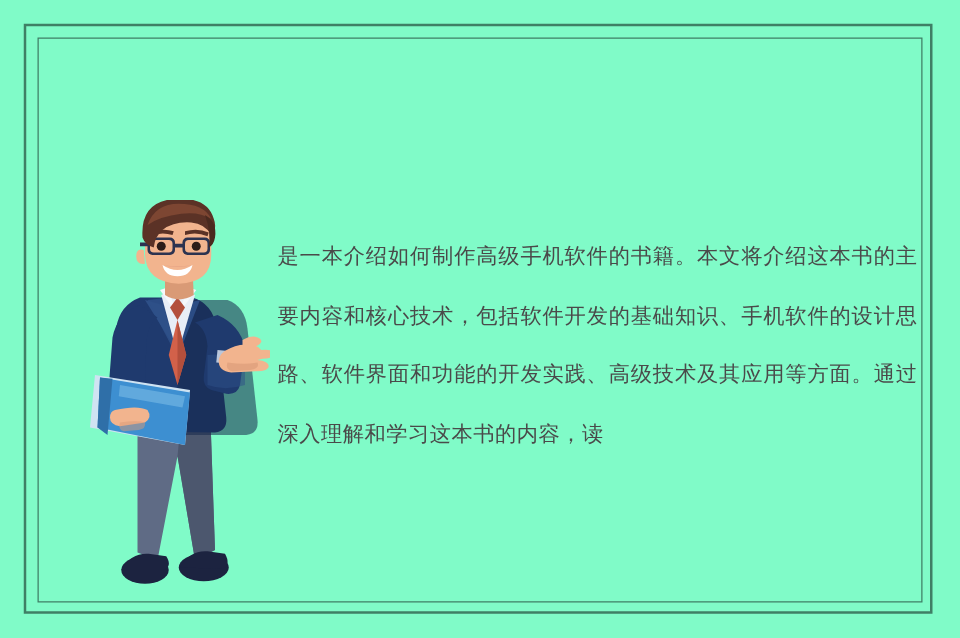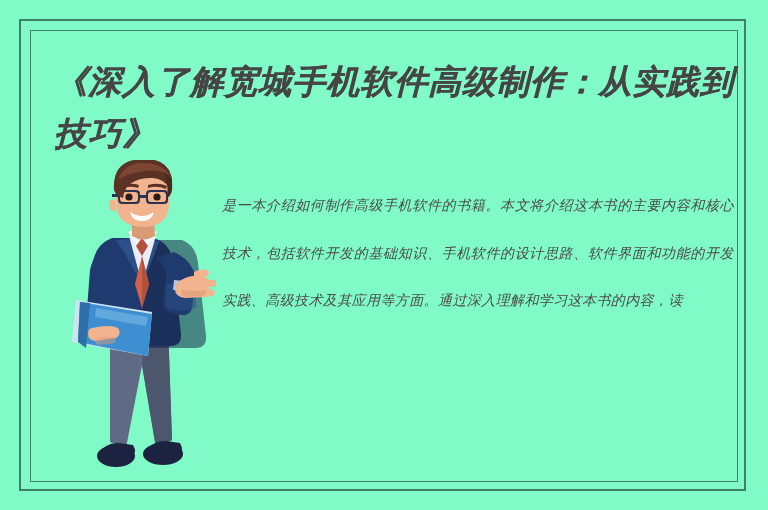--- a/index.html
+++ b/index.html
@@ -60,48 +60,46 @@
   }
 
   
   .body-text {
     position: absolute;
     left: 222px;
     top: 182px;
     width: 512px;
     color: #4a4a4a;
     font-family: "DejaVu Sans", "Liberation Sans", sans-serif;
-    font-size: 14px;
+    font-size: 17px;
     line-height: 47.5px;
     letter-spacing: 0.4px;
     text-align: justify;
     overflow: hidden;
     height: 296px;
-    font-style: italic;
   }
 
   
   .illustration {
     position: absolute;
     left: 56px;
     top: 160px;
     width: 160px;
     height: 330px;
   }
   .illustration svg { display: block; }
 </style>
 </head>
 <body>
 
 <div id="card">
 
   <div class="frame-outer"></div>
   <div class="frame-inner"></div>
 
-  <div class="title">《深入了解宽城手机软件高级制作：从实践到技巧》</div>
 
   <div class="illustration">
     <svg width="160" height="330" viewBox="0 0 160 330" xmlns="http://www.w3.org/2000/svg">
 
       <path d="M54 165 L112 165 L116 280 L100 288 L86 205 L70 288 L54 282 Z" fill="#5f6b85"></path>
       <path d="M86 205 L100 288 L116 280 L112 165 L90 165 Z" fill="#4c576e"></path>
 
       <ellipse cx="60" cy="296" rx="19" ry="11" fill="#1c2340"></ellipse>
       <ellipse cx="107" cy="294" rx="20" ry="11" fill="#1c2340"></ellipse>
       <path d="M41 296 q8 -14 22 -13 l14 2 q5 8 -2 11 z" fill="#1c2340"></path>

